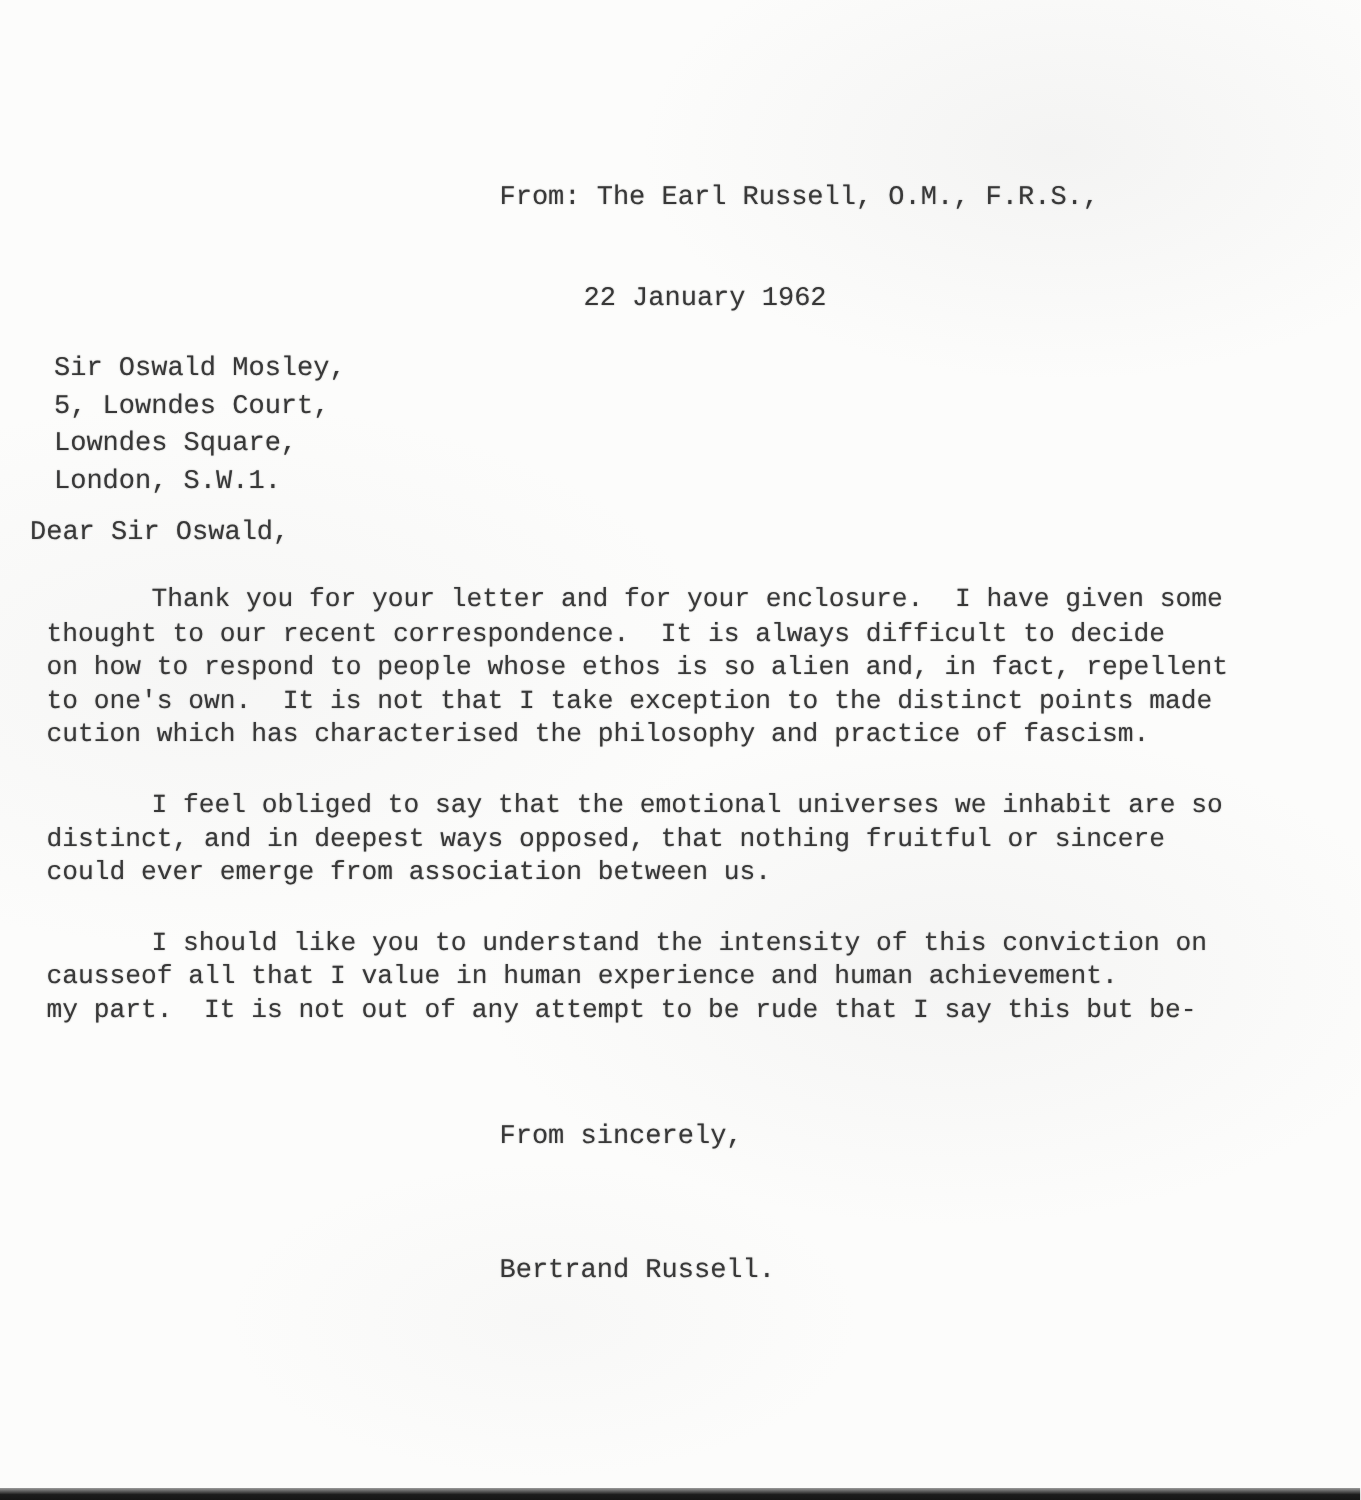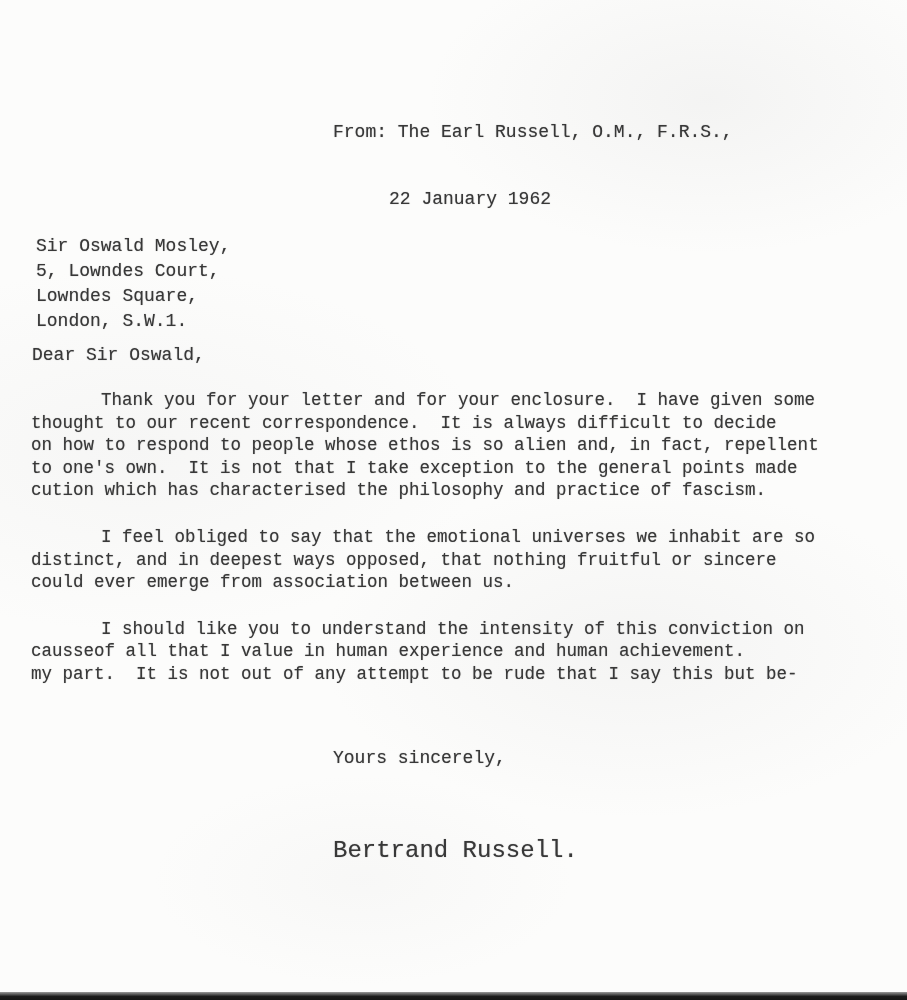--- a/index.html
+++ b/index.html
@@ -44,21 +44,21 @@
   }
   .address {
     position: absolute;
     top: 234px;
     left: 36px;
   }
   .address .line { line-height: 25px; font-size: 18px; }
   .salutation {
     position: absolute;
     top: 345px;
-    left: 32px;
+    left: 20px;
     font-size: 18px;
     white-space: pre;
   }
   .body {
     position: absolute;
     top: 389px;
     left: 31px;
     width: 846px;
   }
   .para { margin: 0 0 24px 0; }
@@ -67,21 +67,21 @@
     position: absolute;
     top: 748px;
     left: 333px;
     font-size: 18px;
     white-space: pre;
   }
   .signature {
     position: absolute;
     top: 837px;
     left: 333px;
-    font-size: 24px;
+    font-size: 18px;
     white-space: pre;
   }
   .scan-edge {
     position: absolute;
     left: 0;
     bottom: 0;
     width: 100%;
     height: 8px;
     background: linear-gradient(#9a9a9a, #1c1c1c 55%, #161616);
   }
@@ -103,37 +103,37 @@
   </div>
 
   <div class="salutation">Dear Sir Oswald,</div>
 
   <div class="body">
 
     <div class="para">
       <div class="line first">Thank you for your letter and for your enclosure.  I have given some</div>
       <div class="line">thought to our recent correspondence.  It is always difficult to decide</div>
       <div class="line">on how to respond to people whose ethos is so alien and, in fact, repellent</div>
-      <div class="line">to one's own.  It is not that I take exception to the general points made</div>
+      <div class="line">to one's own.  It is not that I take exception to the distinct points made</div>
       <div class="line">cution which has characterised the philosophy and practice of fascism.</div>
     </div>
 
     <div class="para">
       <div class="line first">I feel obliged to say that the emotional universes we inhabit are so</div>
       <div class="line">distinct, and in deepest ways opposed, that nothing fruitful or sincere</div>
       <div class="line">could ever emerge from association between us.</div>
     </div>
 
     <div class="para">
       <div class="line first">I should like you to understand the intensity of this conviction on</div>
       <div class="line">causseof all that I value in human experience and human achievement.</div>
       <div class="line">my part.  It is not out of any attempt to be rude that I say this but be-</div>
     </div>
 
   </div>
 
-  <div class="closing">Yours sincerely,</div>
+  <div class="closing">From sincerely,</div>
 
   <div class="signature">Bertrand Russell.</div>
 
   <div class="scan-edge"></div>
 
 </div>
 
 </body></html>

